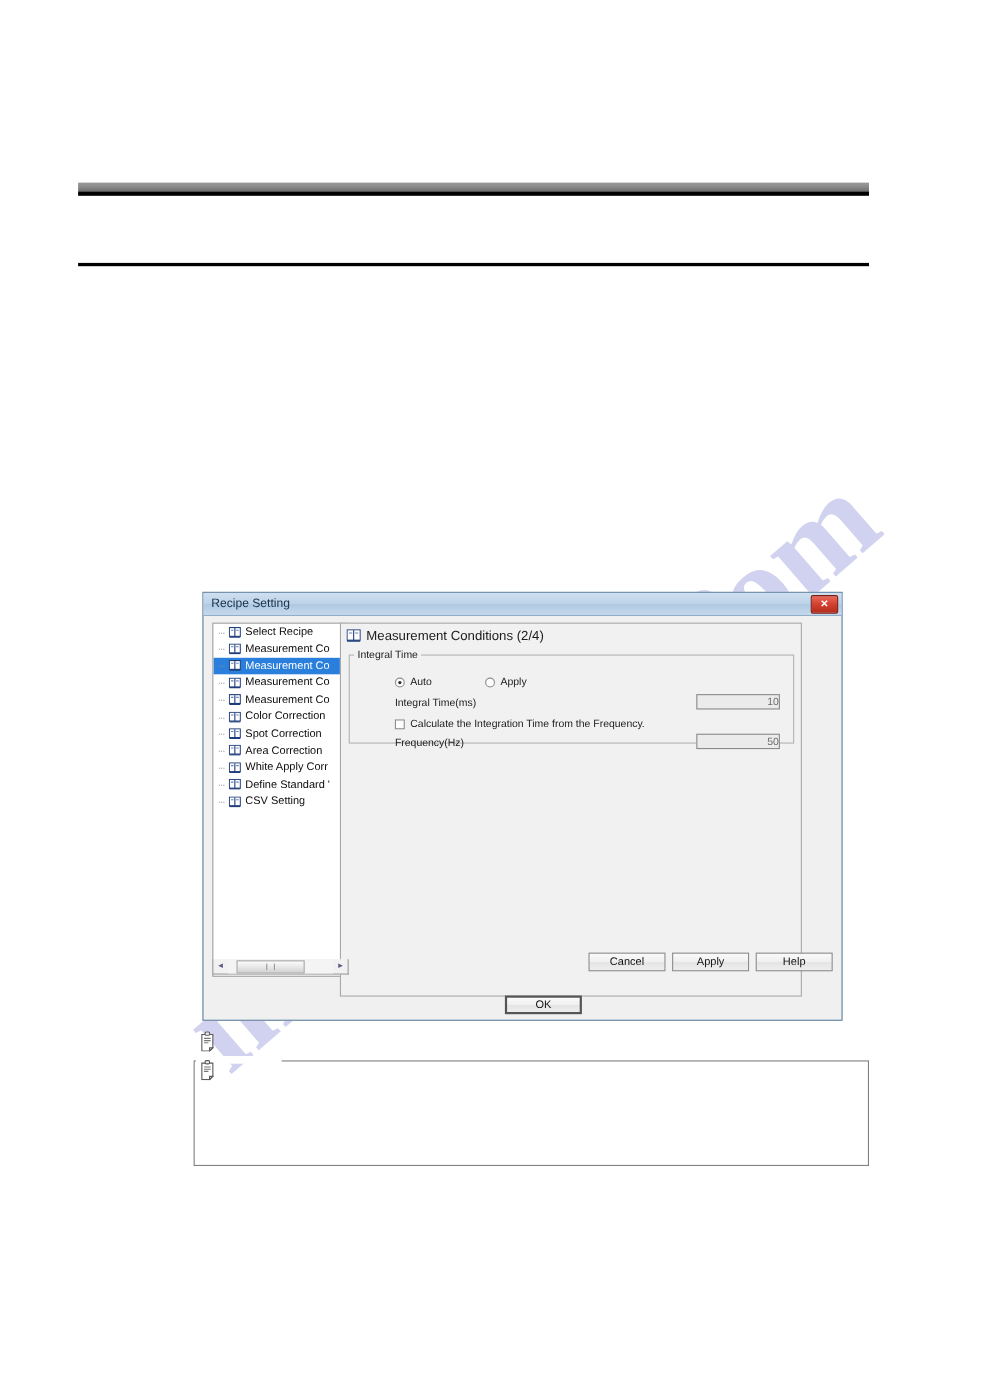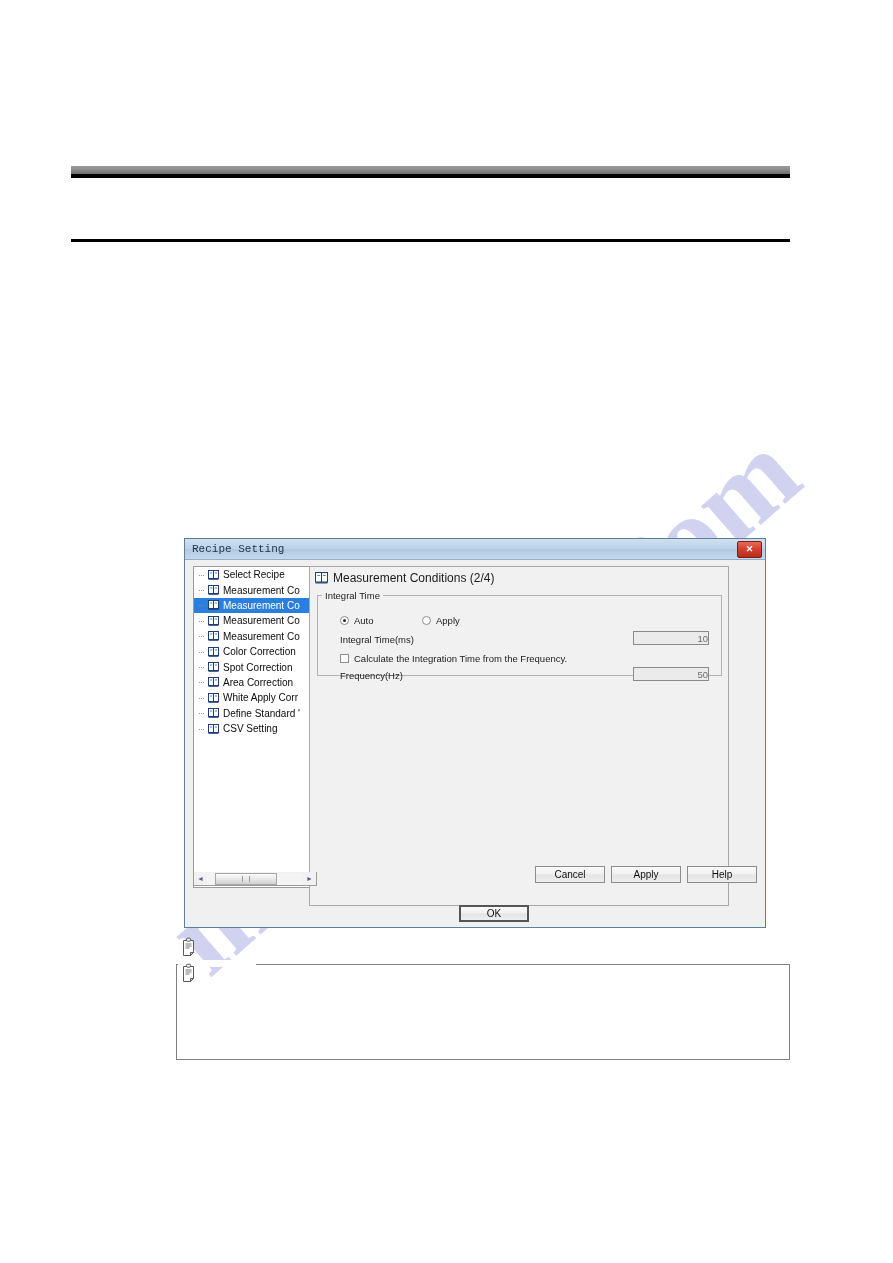--- a/index.html
+++ b/index.html
@@ -88,21 +88,21 @@
     border-bottom: 1px solid #8faec9;
     display: flex;
     align-items: center;
     padding: 0 3px 0 7px;
     box-sizing: border-box;
   }
   #dlg-title {
     font-size: 11px;
     color: #18304a;
     flex: 1;
-    font-family: Liberation Mono, monospace;
+    font-family: Liberation Sans, sans-serif;
   }
   #close-btn {
     width: 23px;
     height: 15px;
     background: linear-gradient(to bottom, #e8695a 0%, #d2402e 50%, #b52c1c 100%);
     border: 1px solid #7d1c10;
     border-radius: 2px;
     color: #ffffff;
     font-size: 9px;
     font-weight: bold;
@@ -260,20 +260,21 @@
   #integral-group { height: 84px; }
   #optimization-group { height: 30px; margin-top: 8px; }
 
   .row {
     position: absolute;
     display: flex;
     align-items: center;
     font-size: 9.5px;
     color: #1b1b1b;
     white-space: nowrap;
+    margin-left: 19px;
   }
 
   
   .radio {
     width: 9px; height: 9px;
     border-radius: 50%;
     border: 1px solid #8e8e8e;
     background: #fdfdfd;
     margin-right: 5px;
     position: relative;

